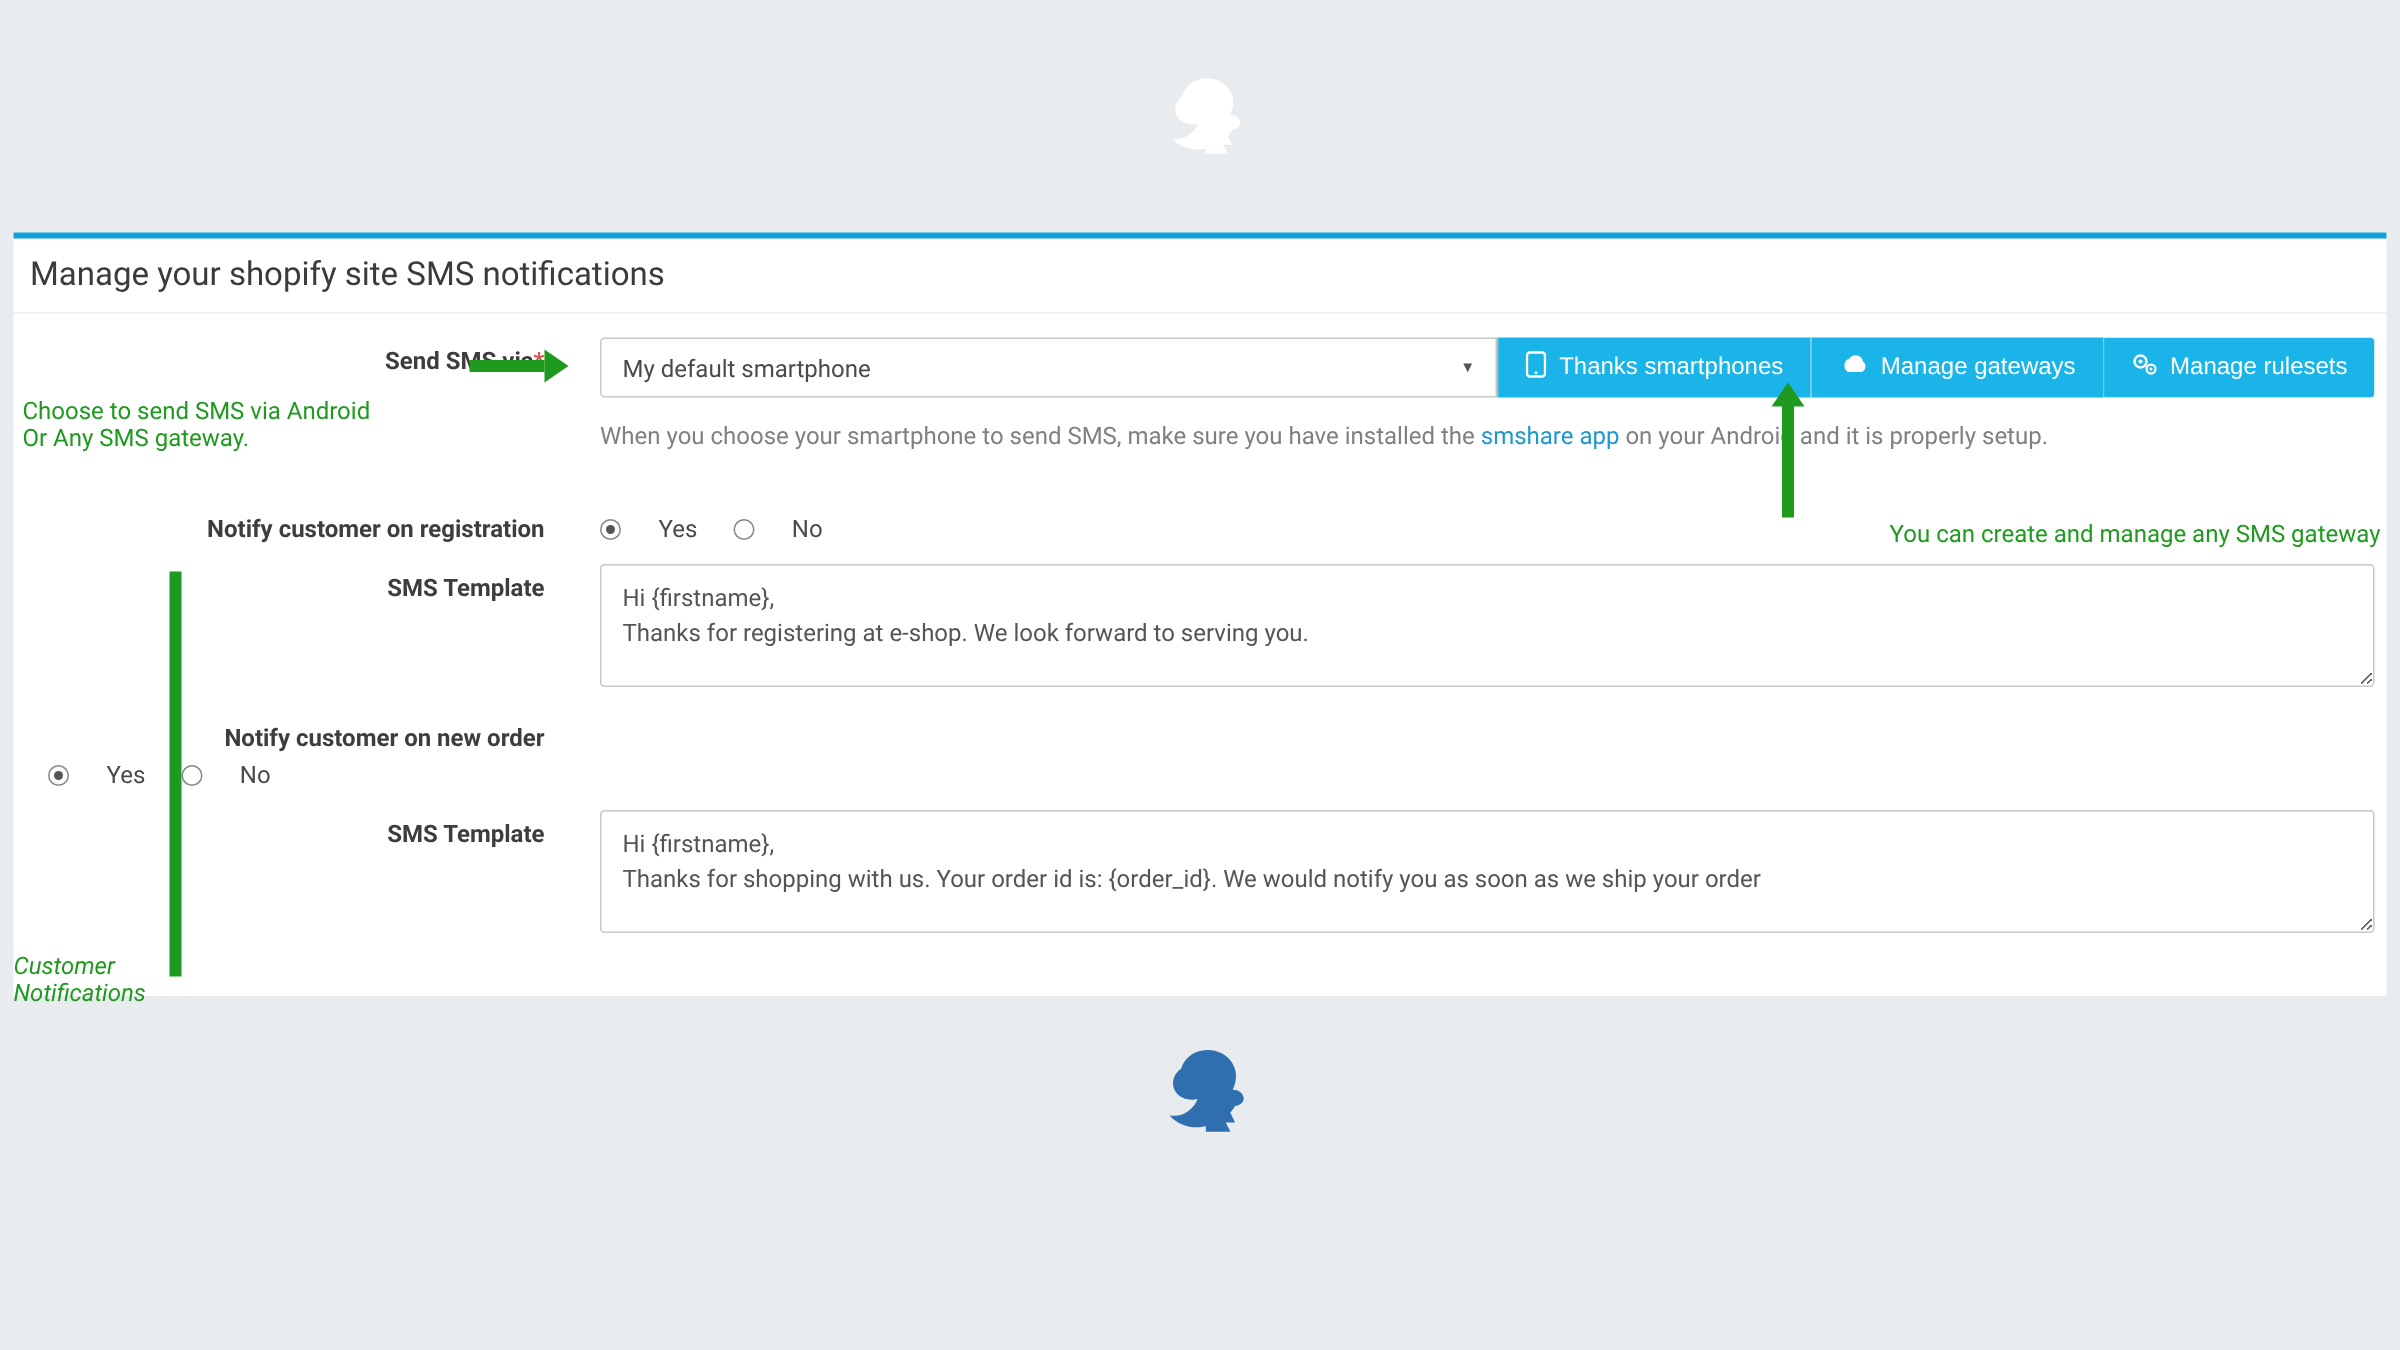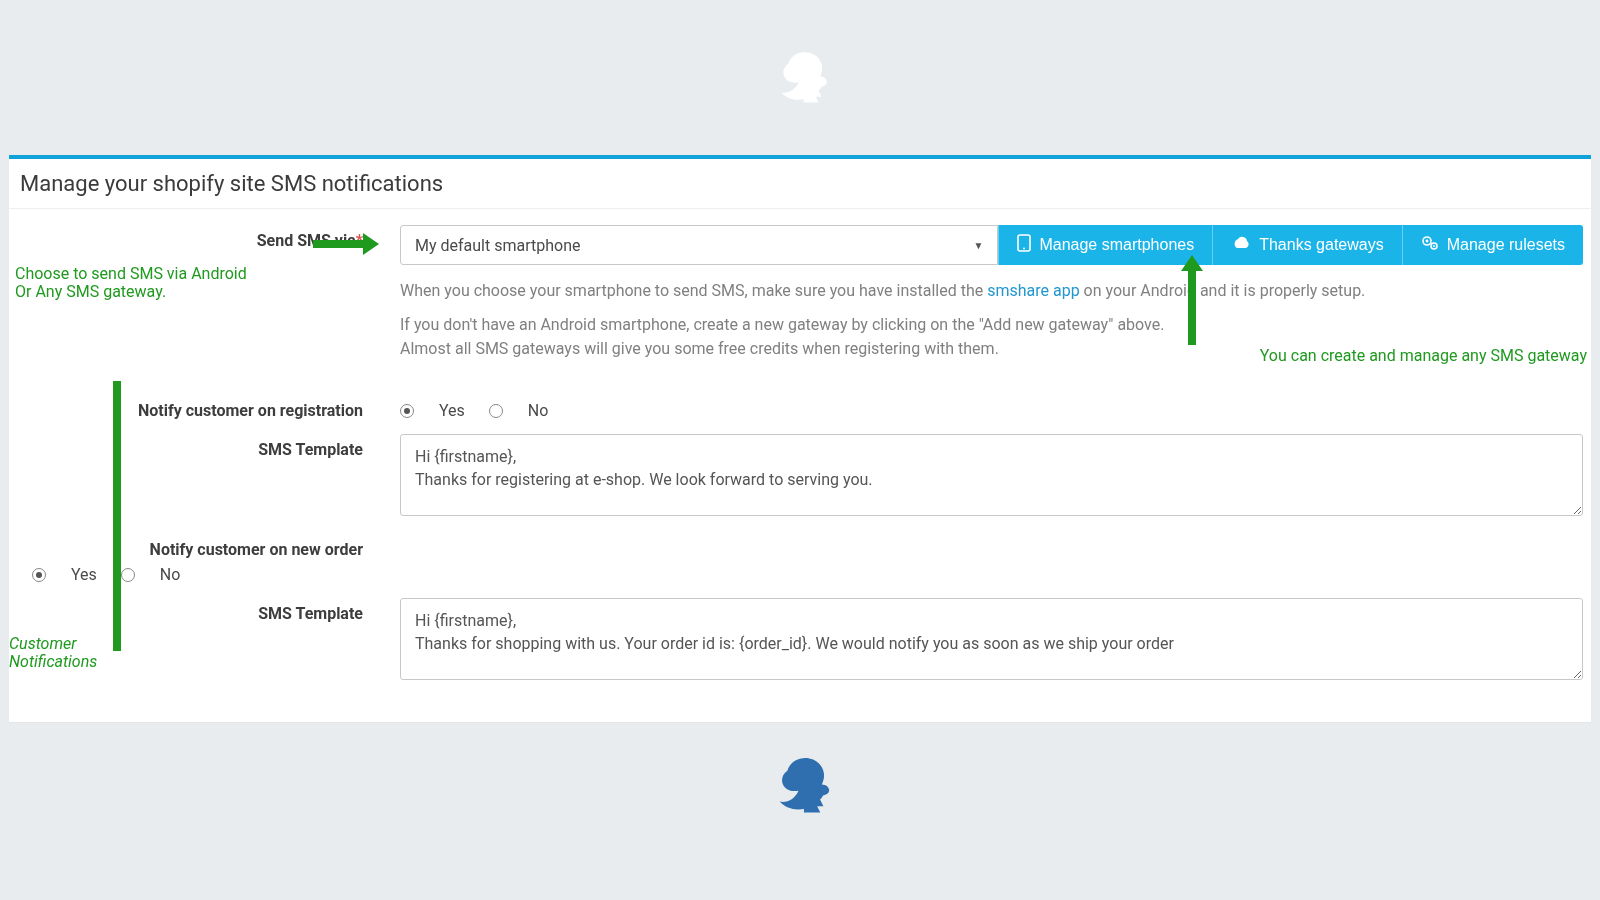--- a/index.html
+++ b/index.html
@@ -179,51 +179,47 @@
             <span>My default smartphone</span>
             <span class="select-caret">▼</span>
           </div>
           <button class="btn">
             <span class="icon">
               <svg width="14" height="18" viewBox="0 0 14 18">
                   <rect x="1" y="1" width="12" height="16" rx="2" fill="none" stroke="#fff" stroke-width="1.6"></rect>
                   <circle cx="7" cy="14.5" r="1" fill="#fff"></circle>
                 </svg>
             </span>
-            <span>Manage smartphones</span>
+            <span>Thanks smartphones</span>
           </button>
           <button class="btn">
             <span class="icon">
               <svg width="20" height="14" viewBox="0 0 20 14">
                   <path d="M6 12a5 5 0 0 1 1-9 5 5 0 0 1 9 2 4 4 0 0 1-1 7H6z" fill="#fff"></path>
                 </svg>
             </span>
-            <span>Thanks gateways</span>
+            <span>Manage gateways</span>
           </button>
           <button class="btn">
             <span class="icon">
               <svg width="18" height="16" viewBox="0 0 18 16">
                   <circle cx="6" cy="6" r="4" fill="none" stroke="#fff" stroke-width="1.6"></circle>
                   <circle cx="6" cy="6" r="1.4" fill="#fff"></circle>
                   <circle cx="13" cy="11" r="3" fill="none" stroke="#fff" stroke-width="1.5"></circle>
                   <circle cx="13" cy="11" r="1" fill="#fff"></circle>
                 </svg>
             </span>
             <span>Manage rulesets</span>
           </button>
         </div>
 
         <div class="helper">
           <p>
             <span>When you choose your smartphone to send SMS, make sure you have installed the </span><a class="link">smshare app</a><span> on your Android and it is properly setup.</span>
           </p>
-          <p>
-            <span>If you don't have an Android smartphone, create a new gateway by clicking on the "Add new gateway" above.</span><br>
-            <span>Almost all SMS gateways will give you some free credits when registering with them.</span>
-          </p>
         </div>
       </div>
     </div>
 
     <div class="row" style="margin-top:24px;">
       <div class="label-col">Notify customer on registration</div>
       <div class="field-col">
         <div class="radio-row">
           <label class="radio-item">
               <span class="radio checked"></span>

